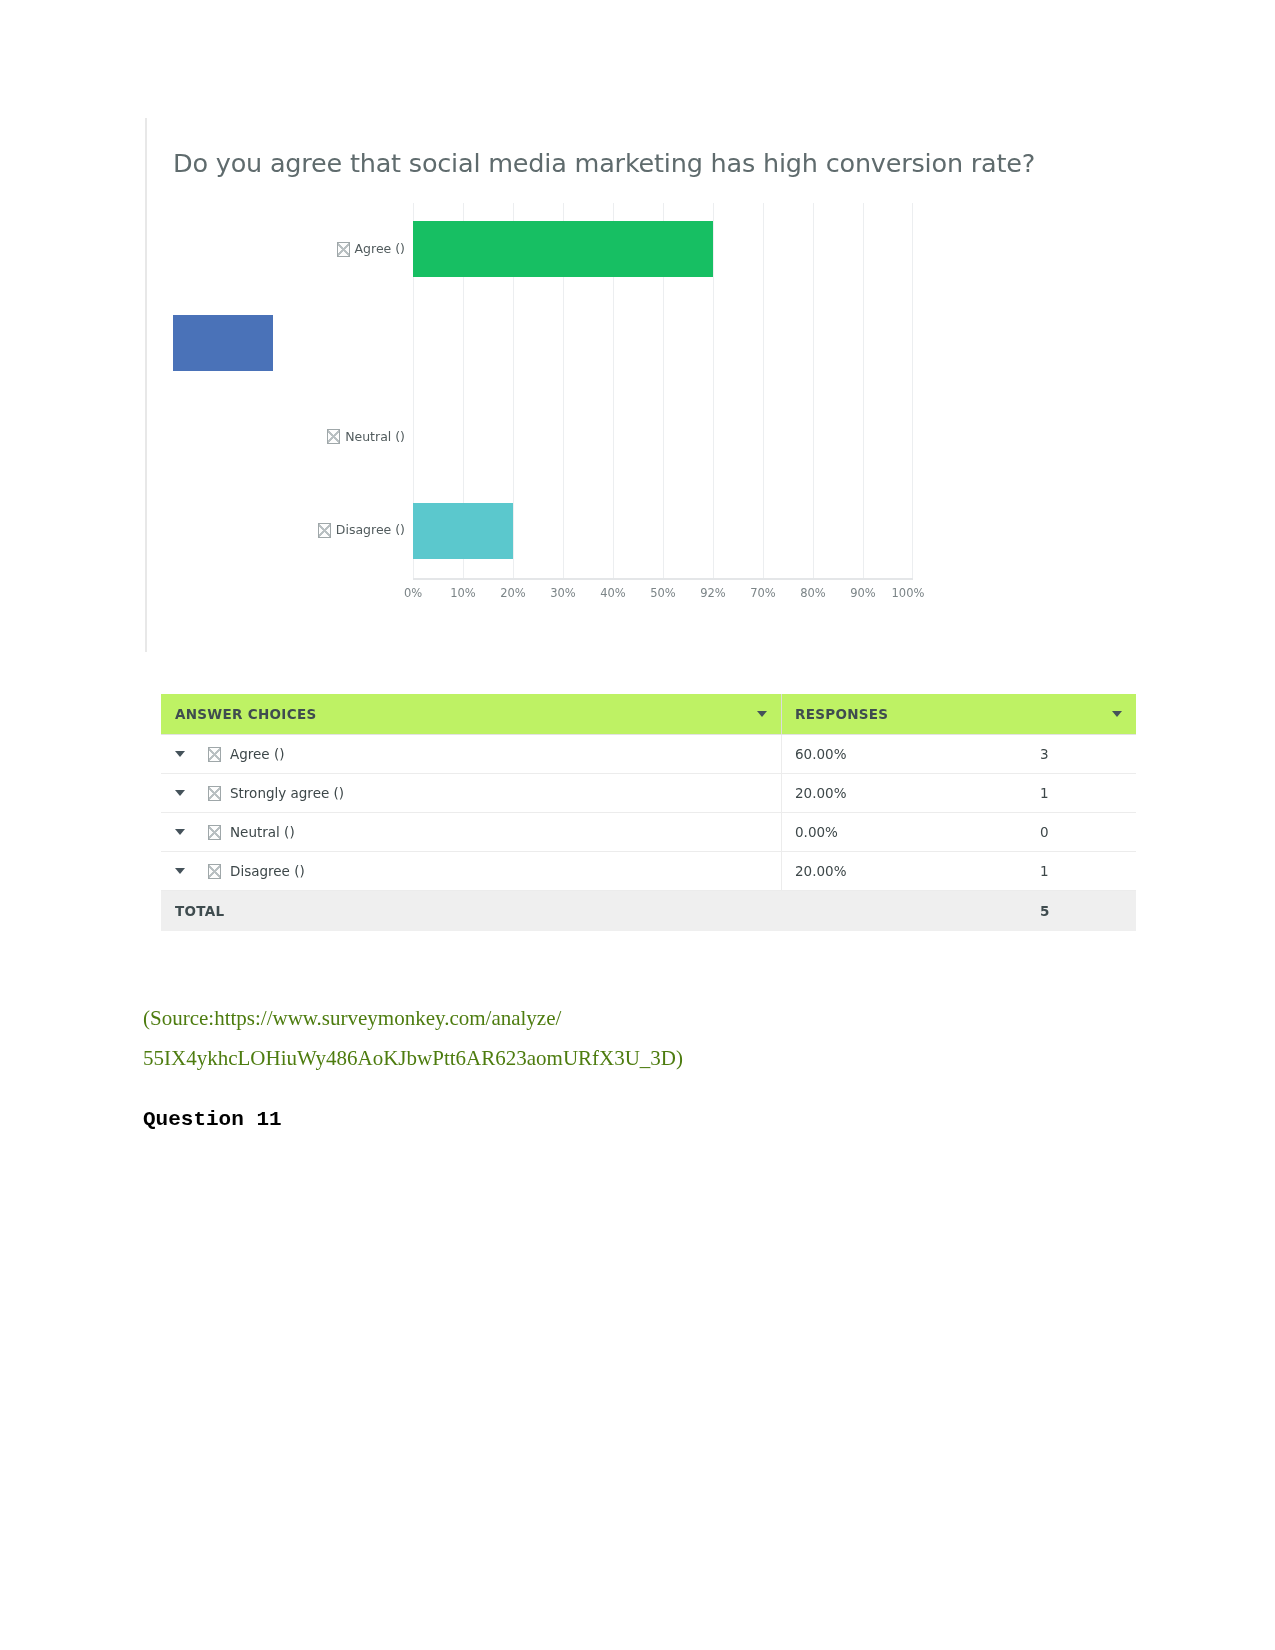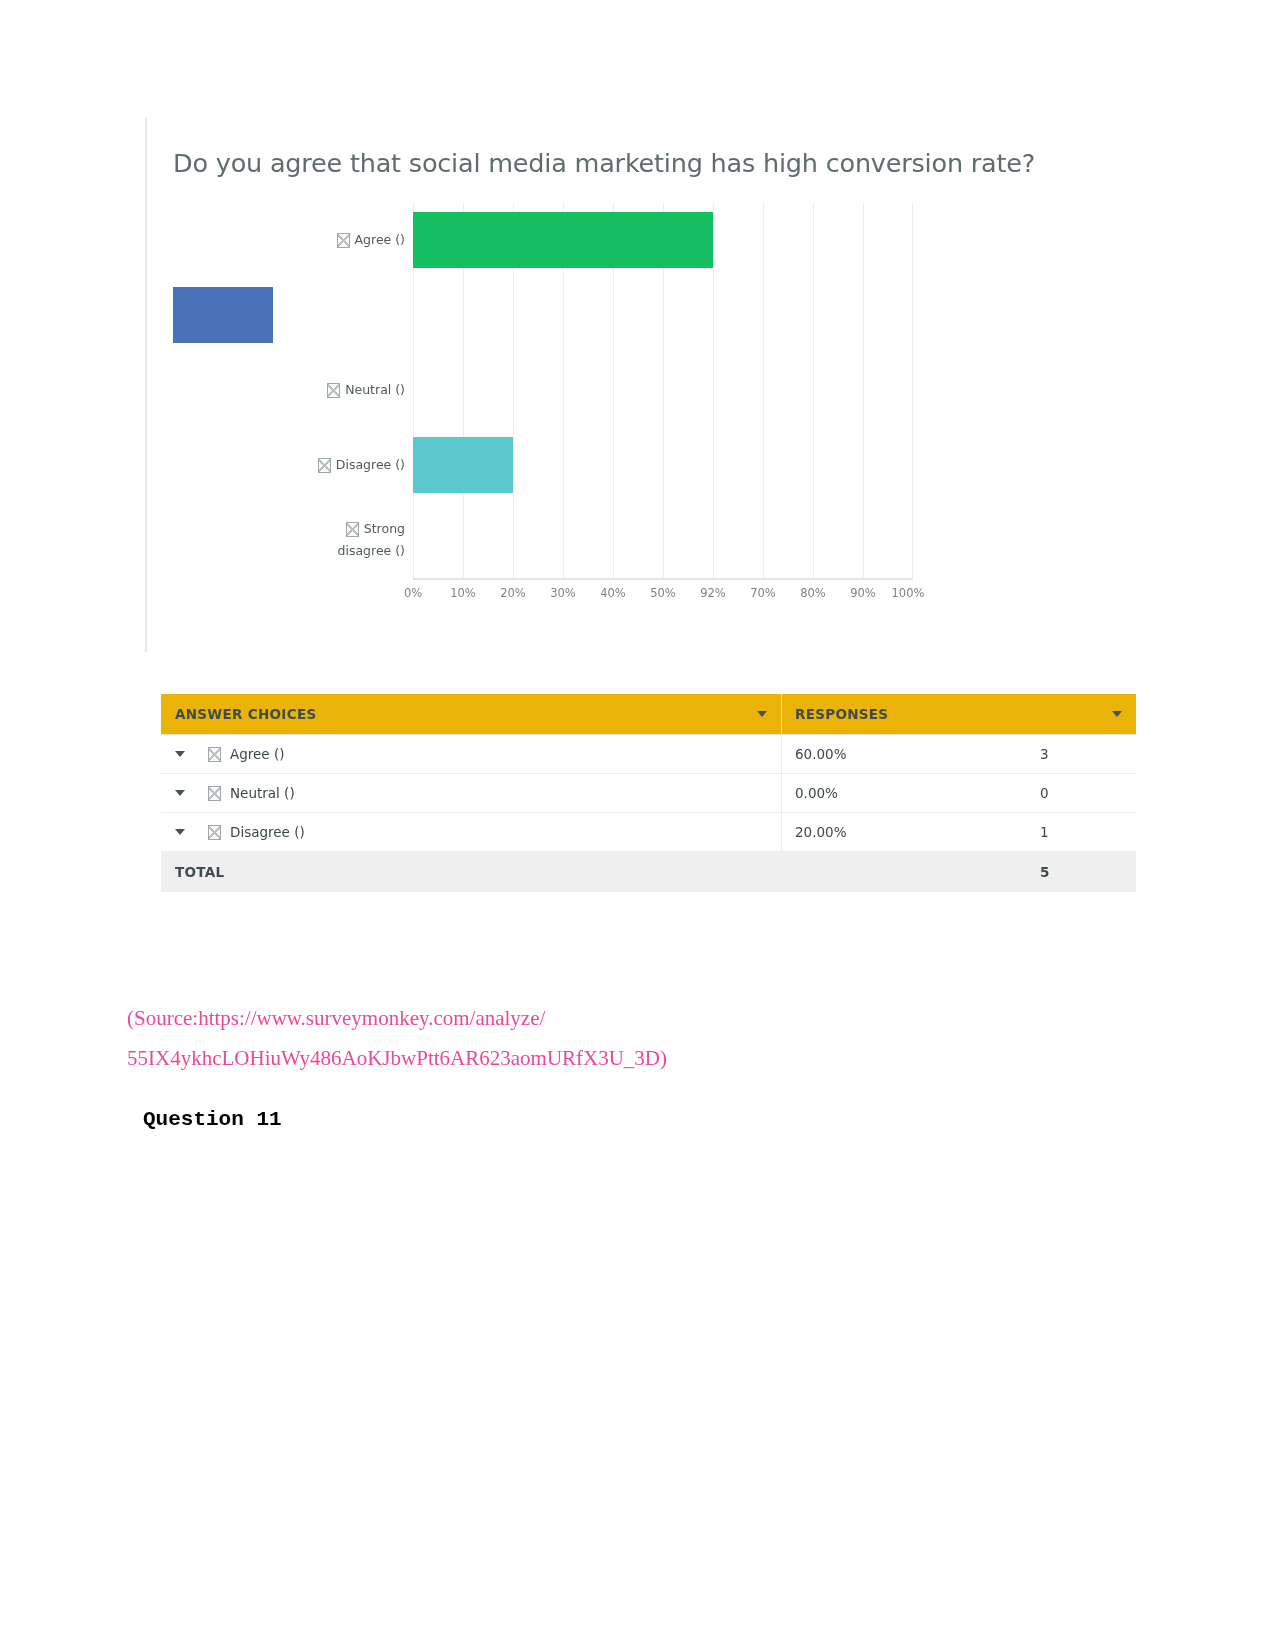--- a/index.html
+++ b/index.html
@@ -166,21 +166,21 @@
     width: 975px;
     border-collapse: collapse;
     font-family: "DejaVu Sans", sans-serif;
     table-layout: fixed;
   }
   .sm-table th, .sm-table td {
     text-align: left;
     vertical-align: middle;
   }
   .sm-table thead th {
-    background: #eab308;
+    background: #bef264;
     color: #3f4c4f;
     font-size: 13.5px;
     font-weight: 700;
     letter-spacing: 0.3px;
     height: 40px;
     padding: 0 14px;
     border-bottom: 1px solid #e2e2e2;
     position: relative;
   }
   .th-inner { display: flex; align-items: center; justify-content: space-between; }
@@ -221,24 +221,24 @@
     font-weight: 700;
     color: #3f4c4f;
     letter-spacing: 0.3px;
     border-top: 1px solid #e2e2e2;
   }
   .tfoot-total-num { text-align: right; font-weight: 700; }
 
   
   .doc-text {
     position: absolute;
-    left: 127px;
+    left: 143px;
     font-family: "Liberation Serif", serif;
     font-size: 21px;
-    color: #ec4899;
+    color: #4d7c0f;
     line-height: 1.0;
     white-space: nowrap;
   }
   #source-line-1 { top: 1008px; }
   #source-line-2 { top: 1048px; }
   #question-heading {
     position: absolute;
     left: 143px;
     top: 1108px;
     font-family: Liberation Mono, monospace;
@@ -304,30 +304,20 @@
         <div class="chart-row">
           <div class="chart-label">
             <span class="broken-img"></span>
             <span class="lbl-text">Disagree ()</span>
           </div>
           <div class="chart-track">
             <div class="bar" style="width:100px;background:#5bc8cd;"></div>
           </div>
         </div>
 
-        <div class="chart-row">
-          <div class="chart-label" style="flex-wrap:wrap;align-content:center;">
-            <span class="broken-img"></span>
-            <span class="lbl-text">Strong</span>
-            <span class="lbl-text" style="width:100%;text-align:right;">disagree ()</span>
-          </div>
-          <div class="chart-track">
-            <div class="bar" style="width:0px;background:#4a72b8;"></div>
-          </div>
-        </div>
 
       </div>
 
       <div class="grid-baseline"></div>
 
       <div class="axis-ticks">
         <span class="axis-tick" style="left:0px">0%</span>
         <span class="axis-tick" style="left:50px">10%</span>
         <span class="axis-tick" style="left:100px">20%</span>
         <span class="axis-tick" style="left:150px">30%</span>
@@ -379,20 +369,31 @@
           </span>
         </td>
         <td class="td-pct">60.00%</td>
         <td class="td-count">3</td>
       </tr>
       <tr>
         <td>
           <span class="cell-choice">
             <span class="row-caret"></span>
             <span class="broken-img"></span>
+            <span>Strongly agree ()</span>
+          </span>
+        </td>
+        <td class="td-pct">20.00%</td>
+        <td class="td-count">1</td>
+      </tr>
+      <tr>
+        <td>
+          <span class="cell-choice">
+            <span class="row-caret"></span>
+            <span class="broken-img"></span>
             <span>Neutral ()</span>
           </span>
         </td>
         <td class="td-pct">0.00%</td>
         <td class="td-count">0</td>
       </tr>
       <tr>
         <td>
           <span class="cell-choice">
             <span class="row-caret"></span>

